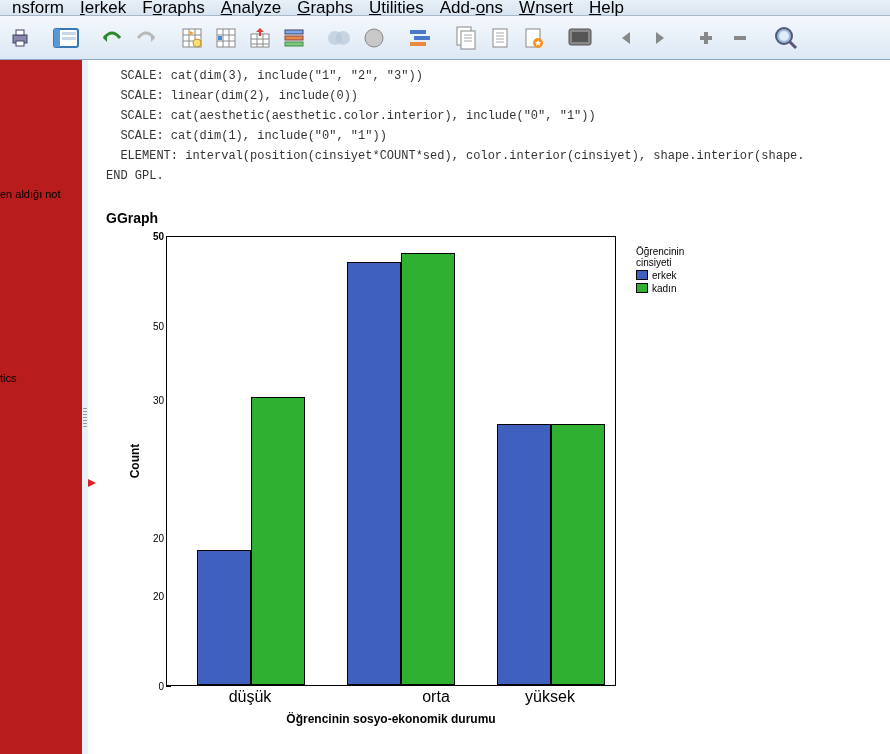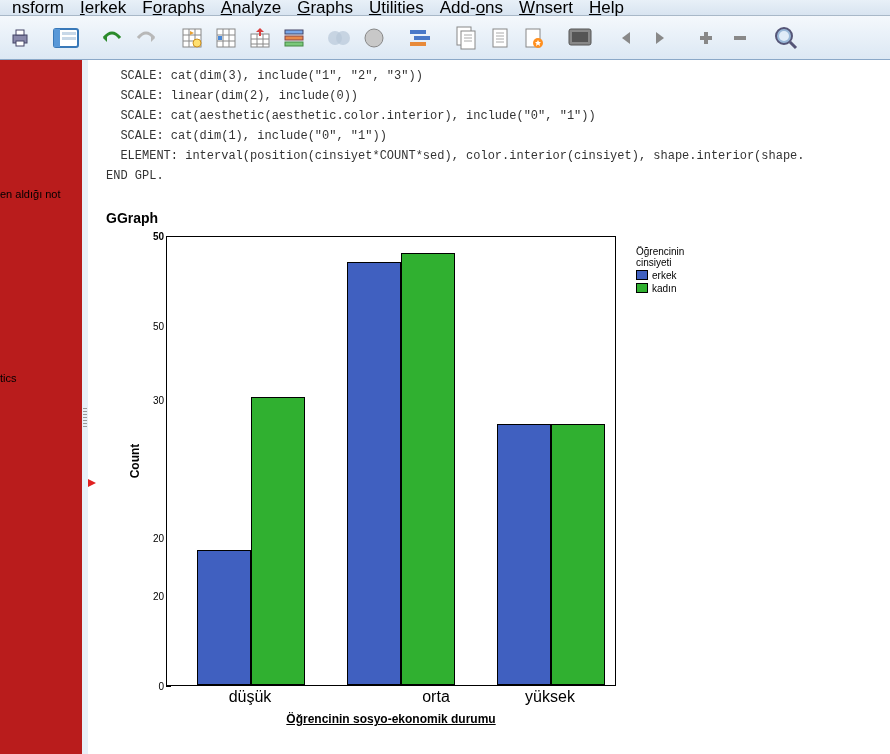--- a/index.html
+++ b/index.html
@@ -119,21 +119,20 @@
     font-size: 12px;
   }
   .x-ticks { position: absolute; top: 452px; left: 60px; width: 450px; }
   .x-tick { position: absolute; font-size: 16px; transform: translateX(-50%); }
   .x-label {
     position: absolute;
     top: 476px; left: 60px; width: 450px;
     text-align: center;
     font-weight: bold;
     font-size: 12px;
-    text-decoration: underline;
   }
   .bar { position: absolute; bottom: 0; border: 1px solid #000; }
   .bar-blue { background: #4060c0; }
   .bar-green { background: #30b030; }
   .legend {
     position: absolute;
     left: 530px; top: 10px;
     font-size: 10px;
   }
   .legend-title { margin-bottom: 2px; }

